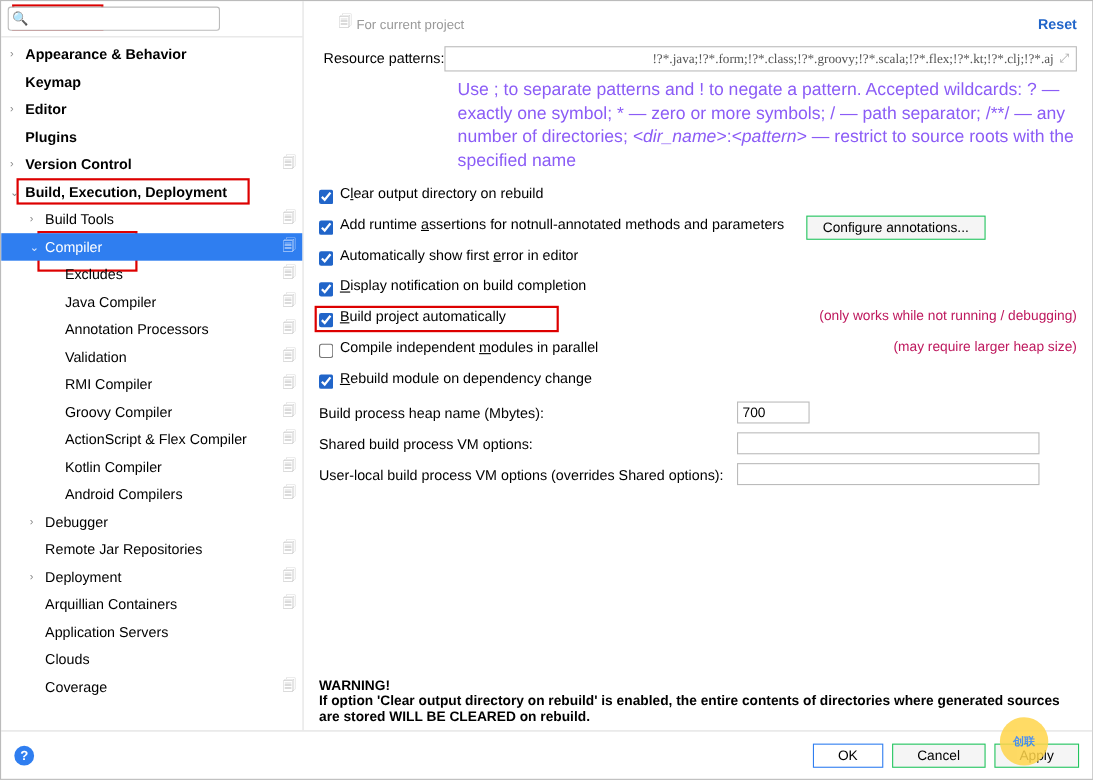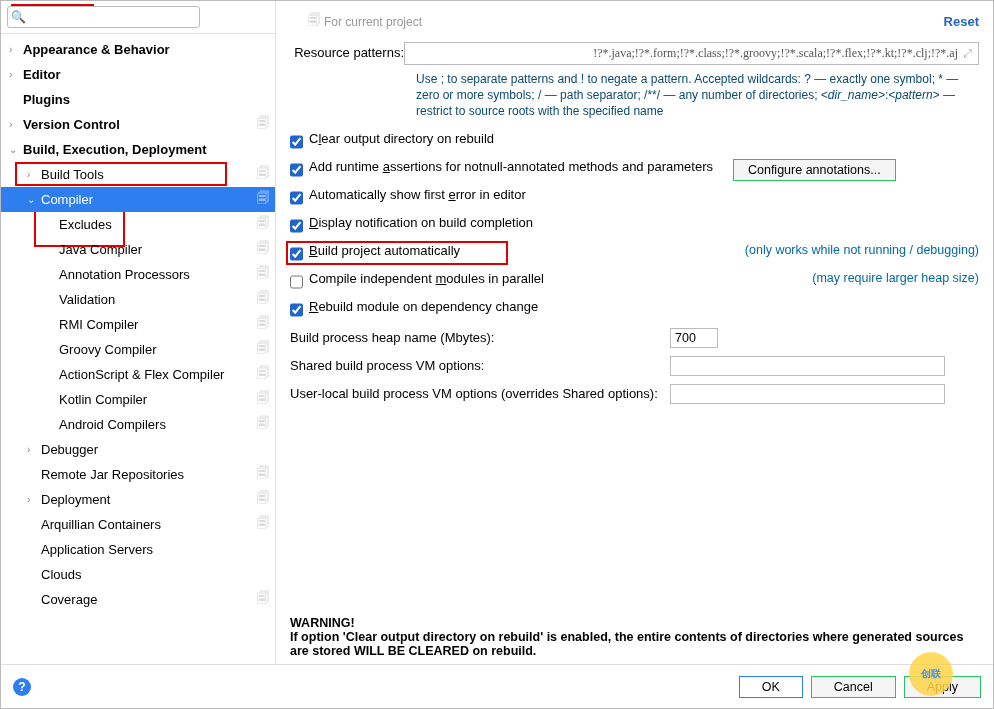--- a/index.html
+++ b/index.html
@@ -32,31 +32,31 @@
   .main-header { display:flex; align-items:center; margin-bottom:10px;}
   .breadcrumb { font-weight:bold; font-size:14px; }
   .breadcrumb .sep { color:#888; font-weight:normal; padding:0 6px;}
   .cur-proj { margin-left:18px; color:#999; font-size:12px; display:flex; align-items:center; gap:4px;}
   .cur-proj .pi { color:#bbb;}
   .reset { margin-left:auto; color:#2165c9; font-weight:bold; cursor:pointer; font-size:13px;}
   .row { display:flex; align-items:flex-start; margin-bottom:6px;text-align:right; }
   .row.label-row > .lab { width:114px; padding-top:3px;}
   .rp-input { flex:1; border:1px solid #bbb; padding:3px 20px 3px 6px; font-family:Liberation Serif, serif; font-size:12px; color:#555; position:relative;}
   .rp-expand { position:absolute; right:6px; top:4px; color:#aaa; font-size:11px;}
-  .hint { color:#0c4a6e; font-size:12px; margin-left:126px; margin-bottom:8px; line-height:1.35;}
+  .hint { color:#8b5cf6; font-size:16px; margin-left:126px; margin-bottom:8px; line-height:1.35;}
   .hint i { font-style:italic;}
   .check-row { display:flex; margin:3px 0 3px 0; height:22px;}
   .check-row input[type=checkbox]{ margin:0 6px 0 0; accent-color:#2165c9;}
-  .check-row .note { margin-left:auto; color:#0369a1; font-size:12.5px;}
+  .check-row .note { margin-left:auto; color:#be185d; font-size:12.5px;}
   .check-row .btn-inline { margin-left:20px;}
   .btn { background:#f5f5f5; border:1px solid #22c55e; padding:2px 14px; font-size:12.5px; cursor:pointer; }
   .field-row { display:flex; align-items:center; margin:4px 0;}
   .field-row .flab { width:380px; }
   .field-row input[type=text]{ border:1px solid #bbb; padding:2px 4px; font-size:12.5px;}
-  .field-row .short { width:48px;}
+  .field-row .short { width:66px;}
   .field-row .long { width:275px;}
   .warning { margin-top:auto; font-size:12.5px; padding-bottom:6px;}
   .warning b { font-weight:bold;}
   .footer { height:44px; border-top:1px solid #ddd; display:flex; align-items:center; padding:0 12px; position:relative;}
   .footer .help { width:18px; height:18px; border-radius:50%; background:#2f7ef0; color:#fff; font-size:12px; font-weight:bold; display:flex; align-items:center; justify-content:center; cursor:pointer;}
   .footer .btns { margin-left:auto; display:flex; gap:8px;}
   .footer .btn { padding:3px 22px;}
   .footer .btn.primary { border:1px solid #2f7ef0; color:#000; background:#fff;}
   .logo-circ { position:absolute; right:40px; bottom:12px; width:44px; height:44px; border-radius:50%; background:#ffd54a; opacity:.85; display:flex; align-items:center; justify-content:center; pointer-events:none;}
   .logo-circ .inner { font-size:10px; color:#2f7ef0; font-weight:bold;}
@@ -78,20 +78,24 @@
         </div>
       </div>
       <div class="tree" id="tree" style="position:relative;">
         <div class="red-box-bed" style="top:128px; left:14px; width:212px; height:24px;"></div>
         <div class="red-box-bed" style="top:176px; left:33px; width:91px; height:37px;"></div>
       <div class="tree-item indent-0 bold">
             <span class="chev">›</span>
             <span class="lbl">Appearance &amp; Behavior</span>
           </div>
           <div class="tree-item indent-0 bold">
+            <span class="chev none">›</span>
+            <span class="lbl">Keymap</span>
+          </div>
+          <div class="tree-item indent-0 bold">
             <span class="chev">›</span>
             <span class="lbl">Editor</span>
           </div>
           <div class="tree-item indent-0 bold">
             <span class="chev none">›</span>
             <span class="lbl">Plugins</span>
           </div>
           <div class="tree-item indent-0 bold">
             <span class="chev">›</span>
             <span class="lbl">Version Control</span>

